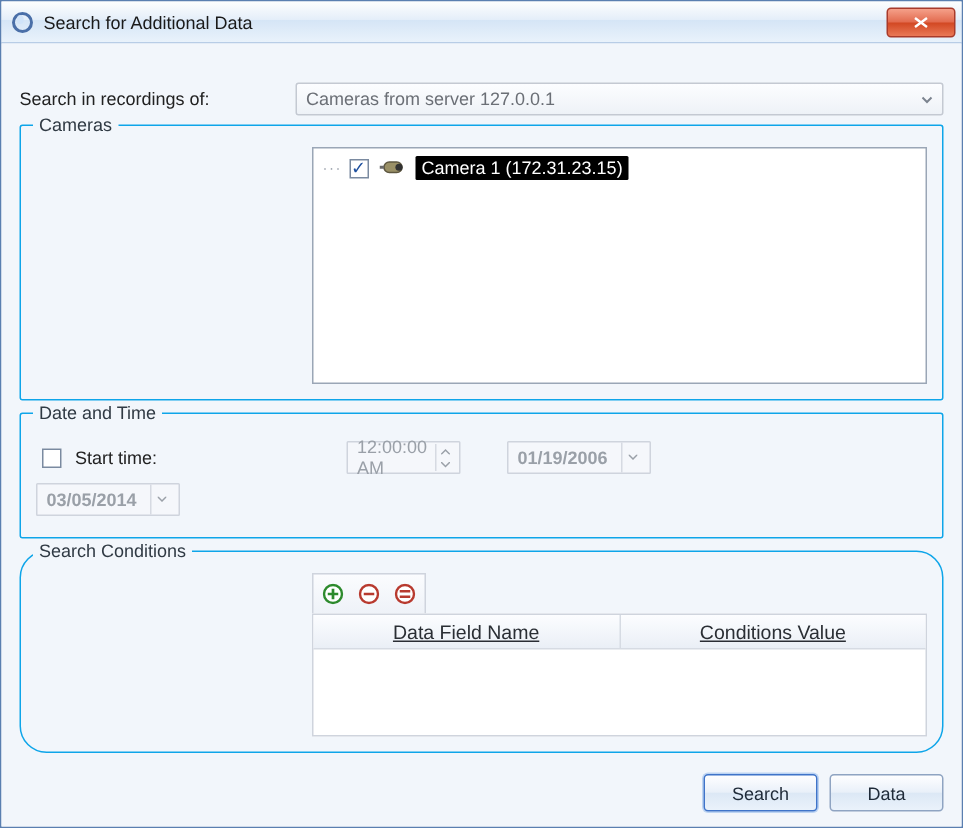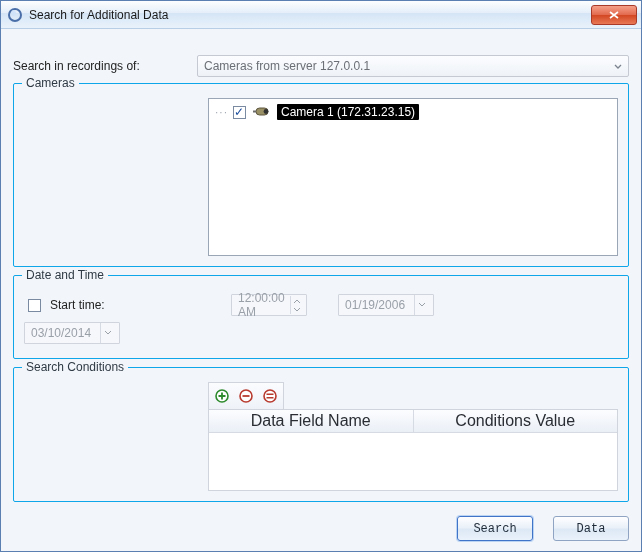--- a/index.html
+++ b/index.html
@@ -168,21 +168,21 @@
     border: 1px solid #cfd4dd;
     background: #f5f7fb;
     color: #9aa0a8;
     box-sizing: border-box;
     display: flex;
     align-items: center;
     padding: 0 4px 0 6px;
     border-radius: 1px;
   }
   .time-input { width: 76px; margin-right: 8px; }
-  .date-input { width: 96px; }
+  .date-input { width: 96px; font-weight: bold; }
   .spinner {
     margin-left: auto;
     width: 14px; height: 18px;
     display: flex; flex-direction: column;
     border-left: 1px solid #d6dae2;
   }
   .spinner div {
     flex: 1;
     display: flex; align-items: center; justify-content: center;
   }
@@ -219,33 +219,33 @@
   .cond-head {
     display: flex;
     height: 22px;
     background: linear-gradient(#fcfdff,#eaeff6);
     border-bottom: 1px solid #d6dbe3;
   }
   .cond-head .col {
     flex: 1;
     display:flex; align-items:center; justify-content:center;
     border-right: 1px solid #d6dbe3;
-    font-size: 16px;
+    font-size: 13px;
     color: #2a2e34;
+    text-decoration: underline;
   }
   .cond-head .col:last-child { border-right: none; }
 
   
   .footer {
     margin-top: auto;
     display: flex;
     justify-content: flex-end;
-    gap: 20px;
+    gap: 8px;
     padding-top: 6px;
-    font-family: Liberation Mono, monospace;
   }
   .btn {
     min-width: 74px;
     height: 23px;
     border: 1px solid #8fa4c2;
     border-radius: 3px;
     background: linear-gradient(#fefeff,#e9f0f9 48%, #dce8f5 52%, #eaf2fb);
     display:flex; align-items:center; justify-content:center;
     font-size: 12px;
     color: #1e2a38;
@@ -338,31 +338,31 @@
           <div class="mini-chev">
             <svg width="6" height="4">
                 <path d="M0 0 L3 3 L6 0" fill="none" stroke="#9aa0a8"></path>
               </svg>
           </div>
         </div>
       </div>
 
       <div class="dt-row">
         <div class="date-input">
-          <span>03/10/2014</span>
+          <span>03/05/2014</span>
           <div class="mini-chev">
             <svg width="6" height="4">
                 <path d="M0 0 L3 3 L6 0" fill="none" stroke="#9aa0a8"></path>
               </svg>
           </div>
         </div>
       </div>
     </div>
 
-    <div class="group" style="flex:1; display:flex; flex-direction:column;">
+    <div class="group" style="flex:1; display:flex; flex-direction:column;border-radius:18px;">
       <div class="legend">Search Conditions</div>
       <div class="cond-area" style="flex:1; display:flex; flex-direction:column;">
         <div class="cond-toolbar">
           <div class="tool-btn">
             <svg width="14" height="14" viewBox="0 0 14 14">
               <circle cx="7" cy="7" r="6" fill="#fff" stroke="#2d8a2d" stroke-width="1.6"></circle>
               <path d="M7 3.5 V10.5 M3.5 7 H10.5" stroke="#2d8a2d" stroke-width="1.8"></path>
             </svg>
           </div>
           <div class="tool-btn">

